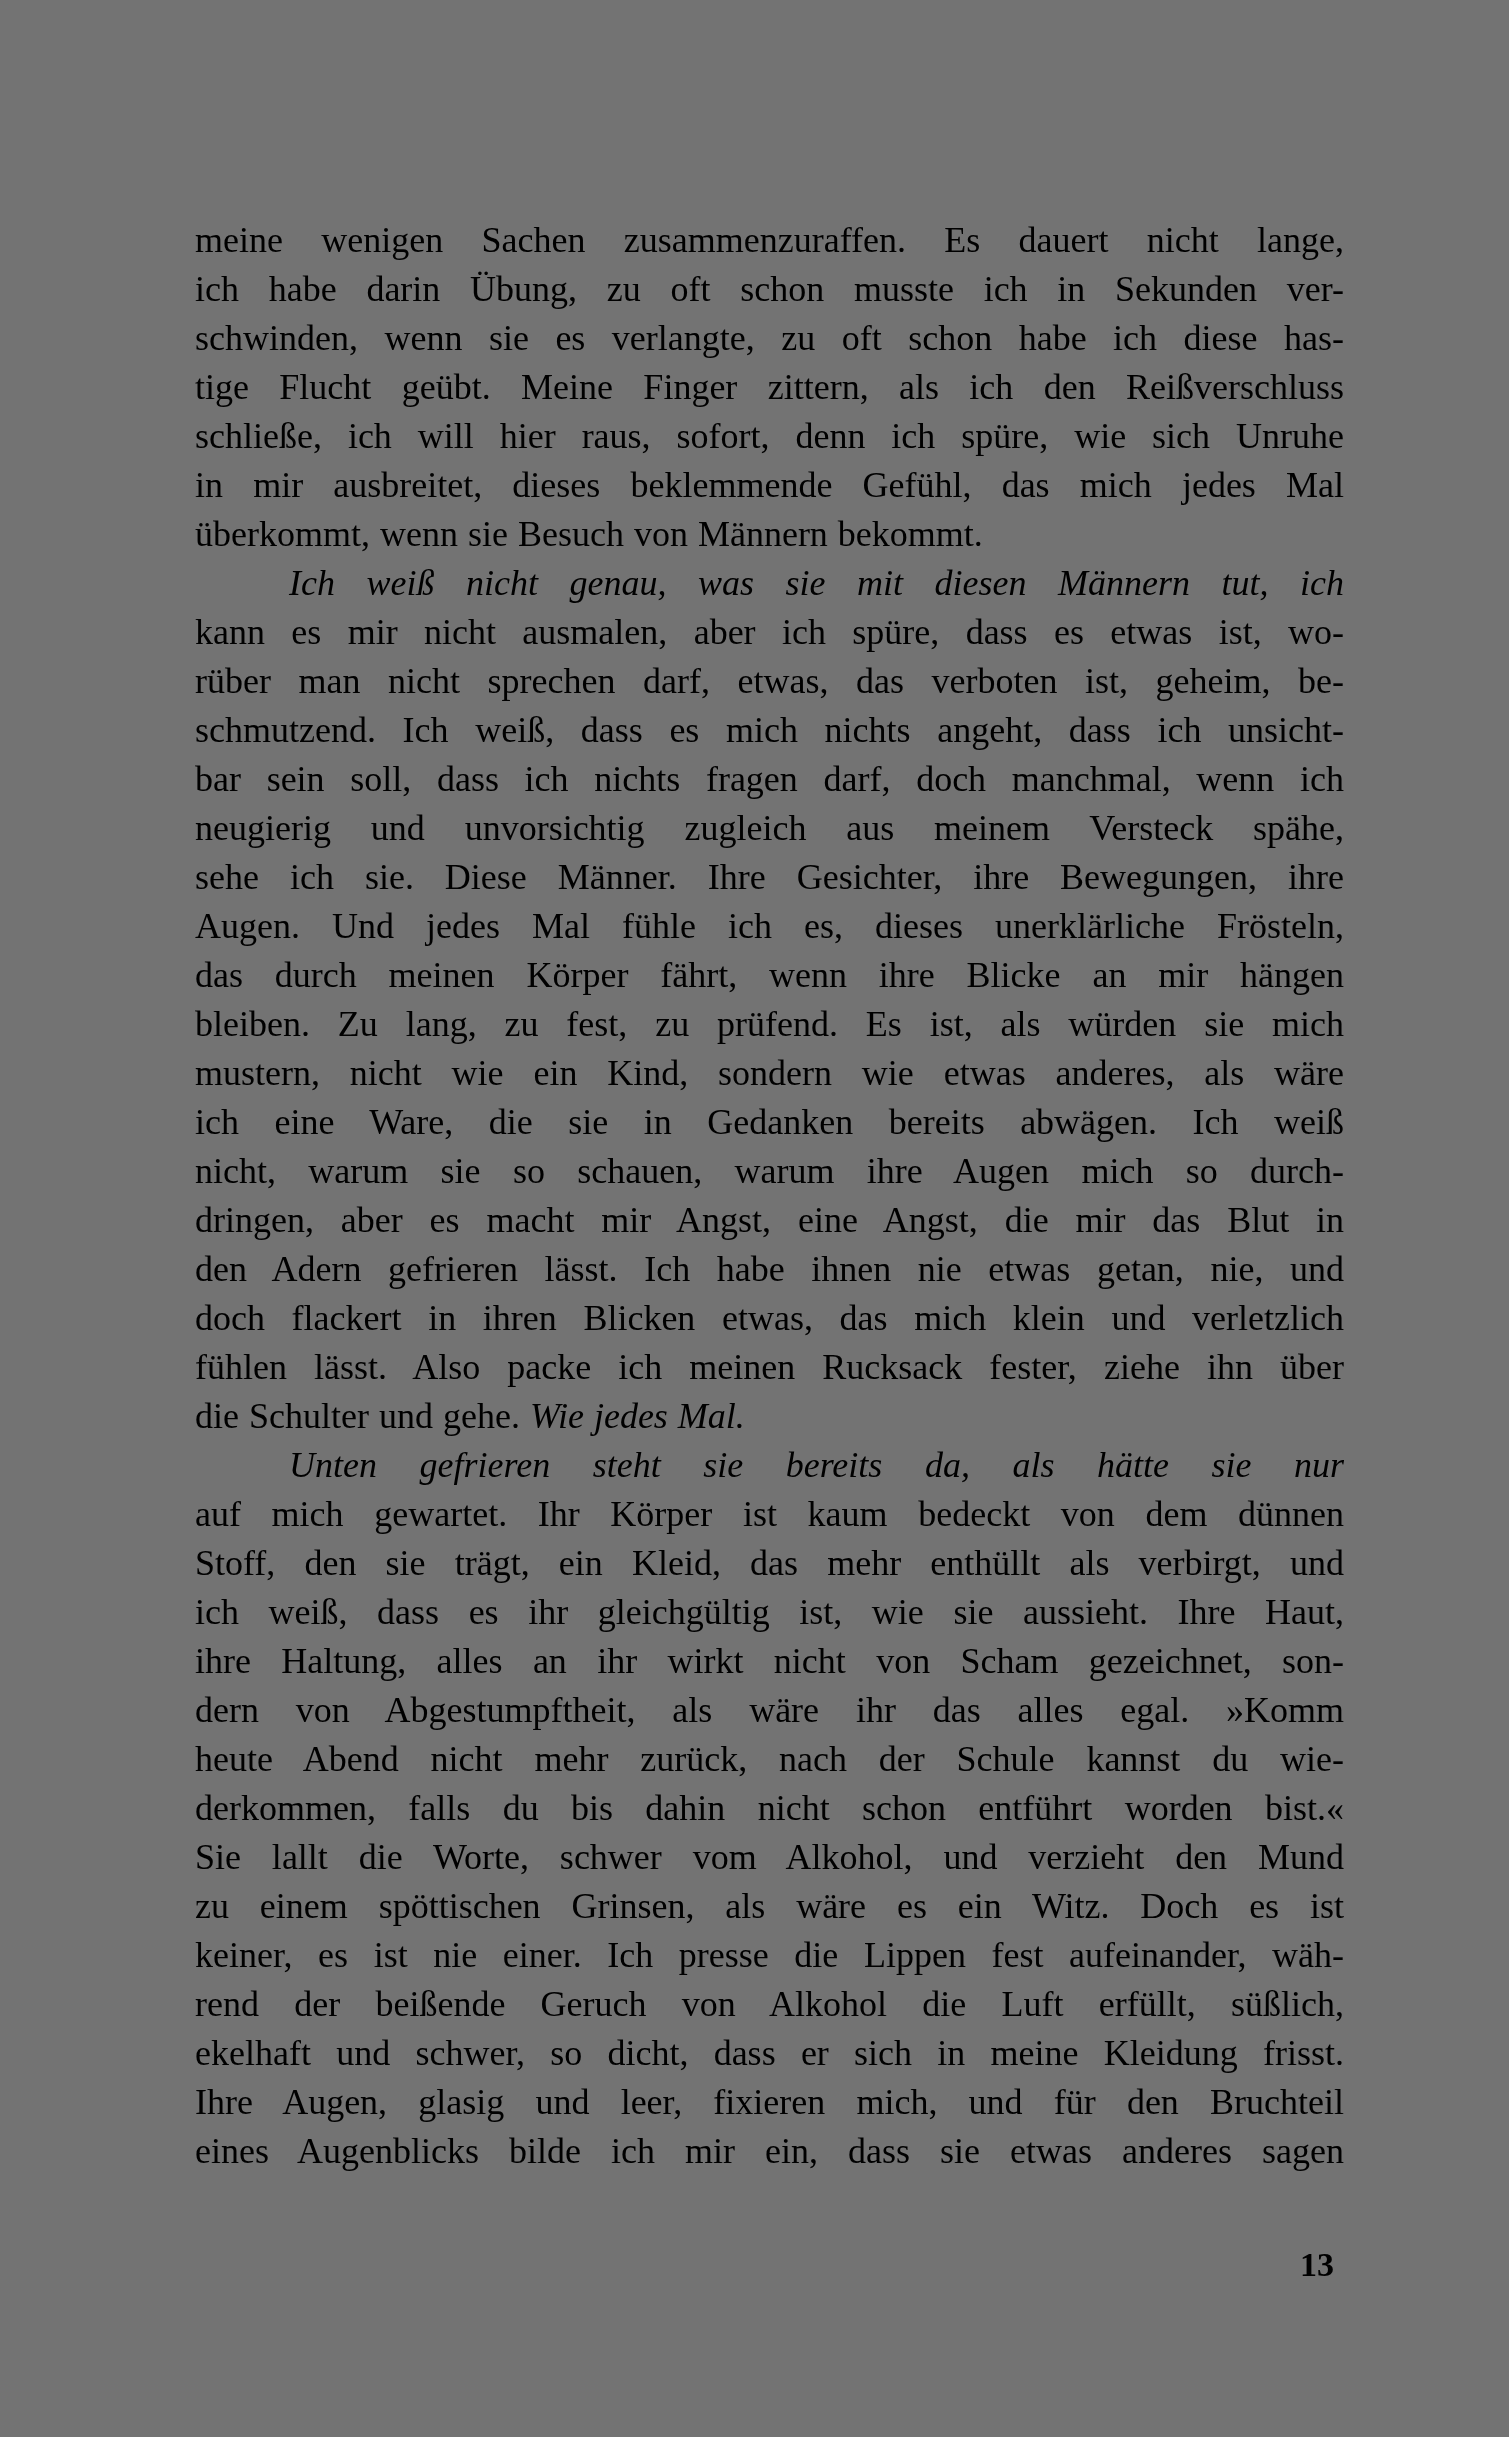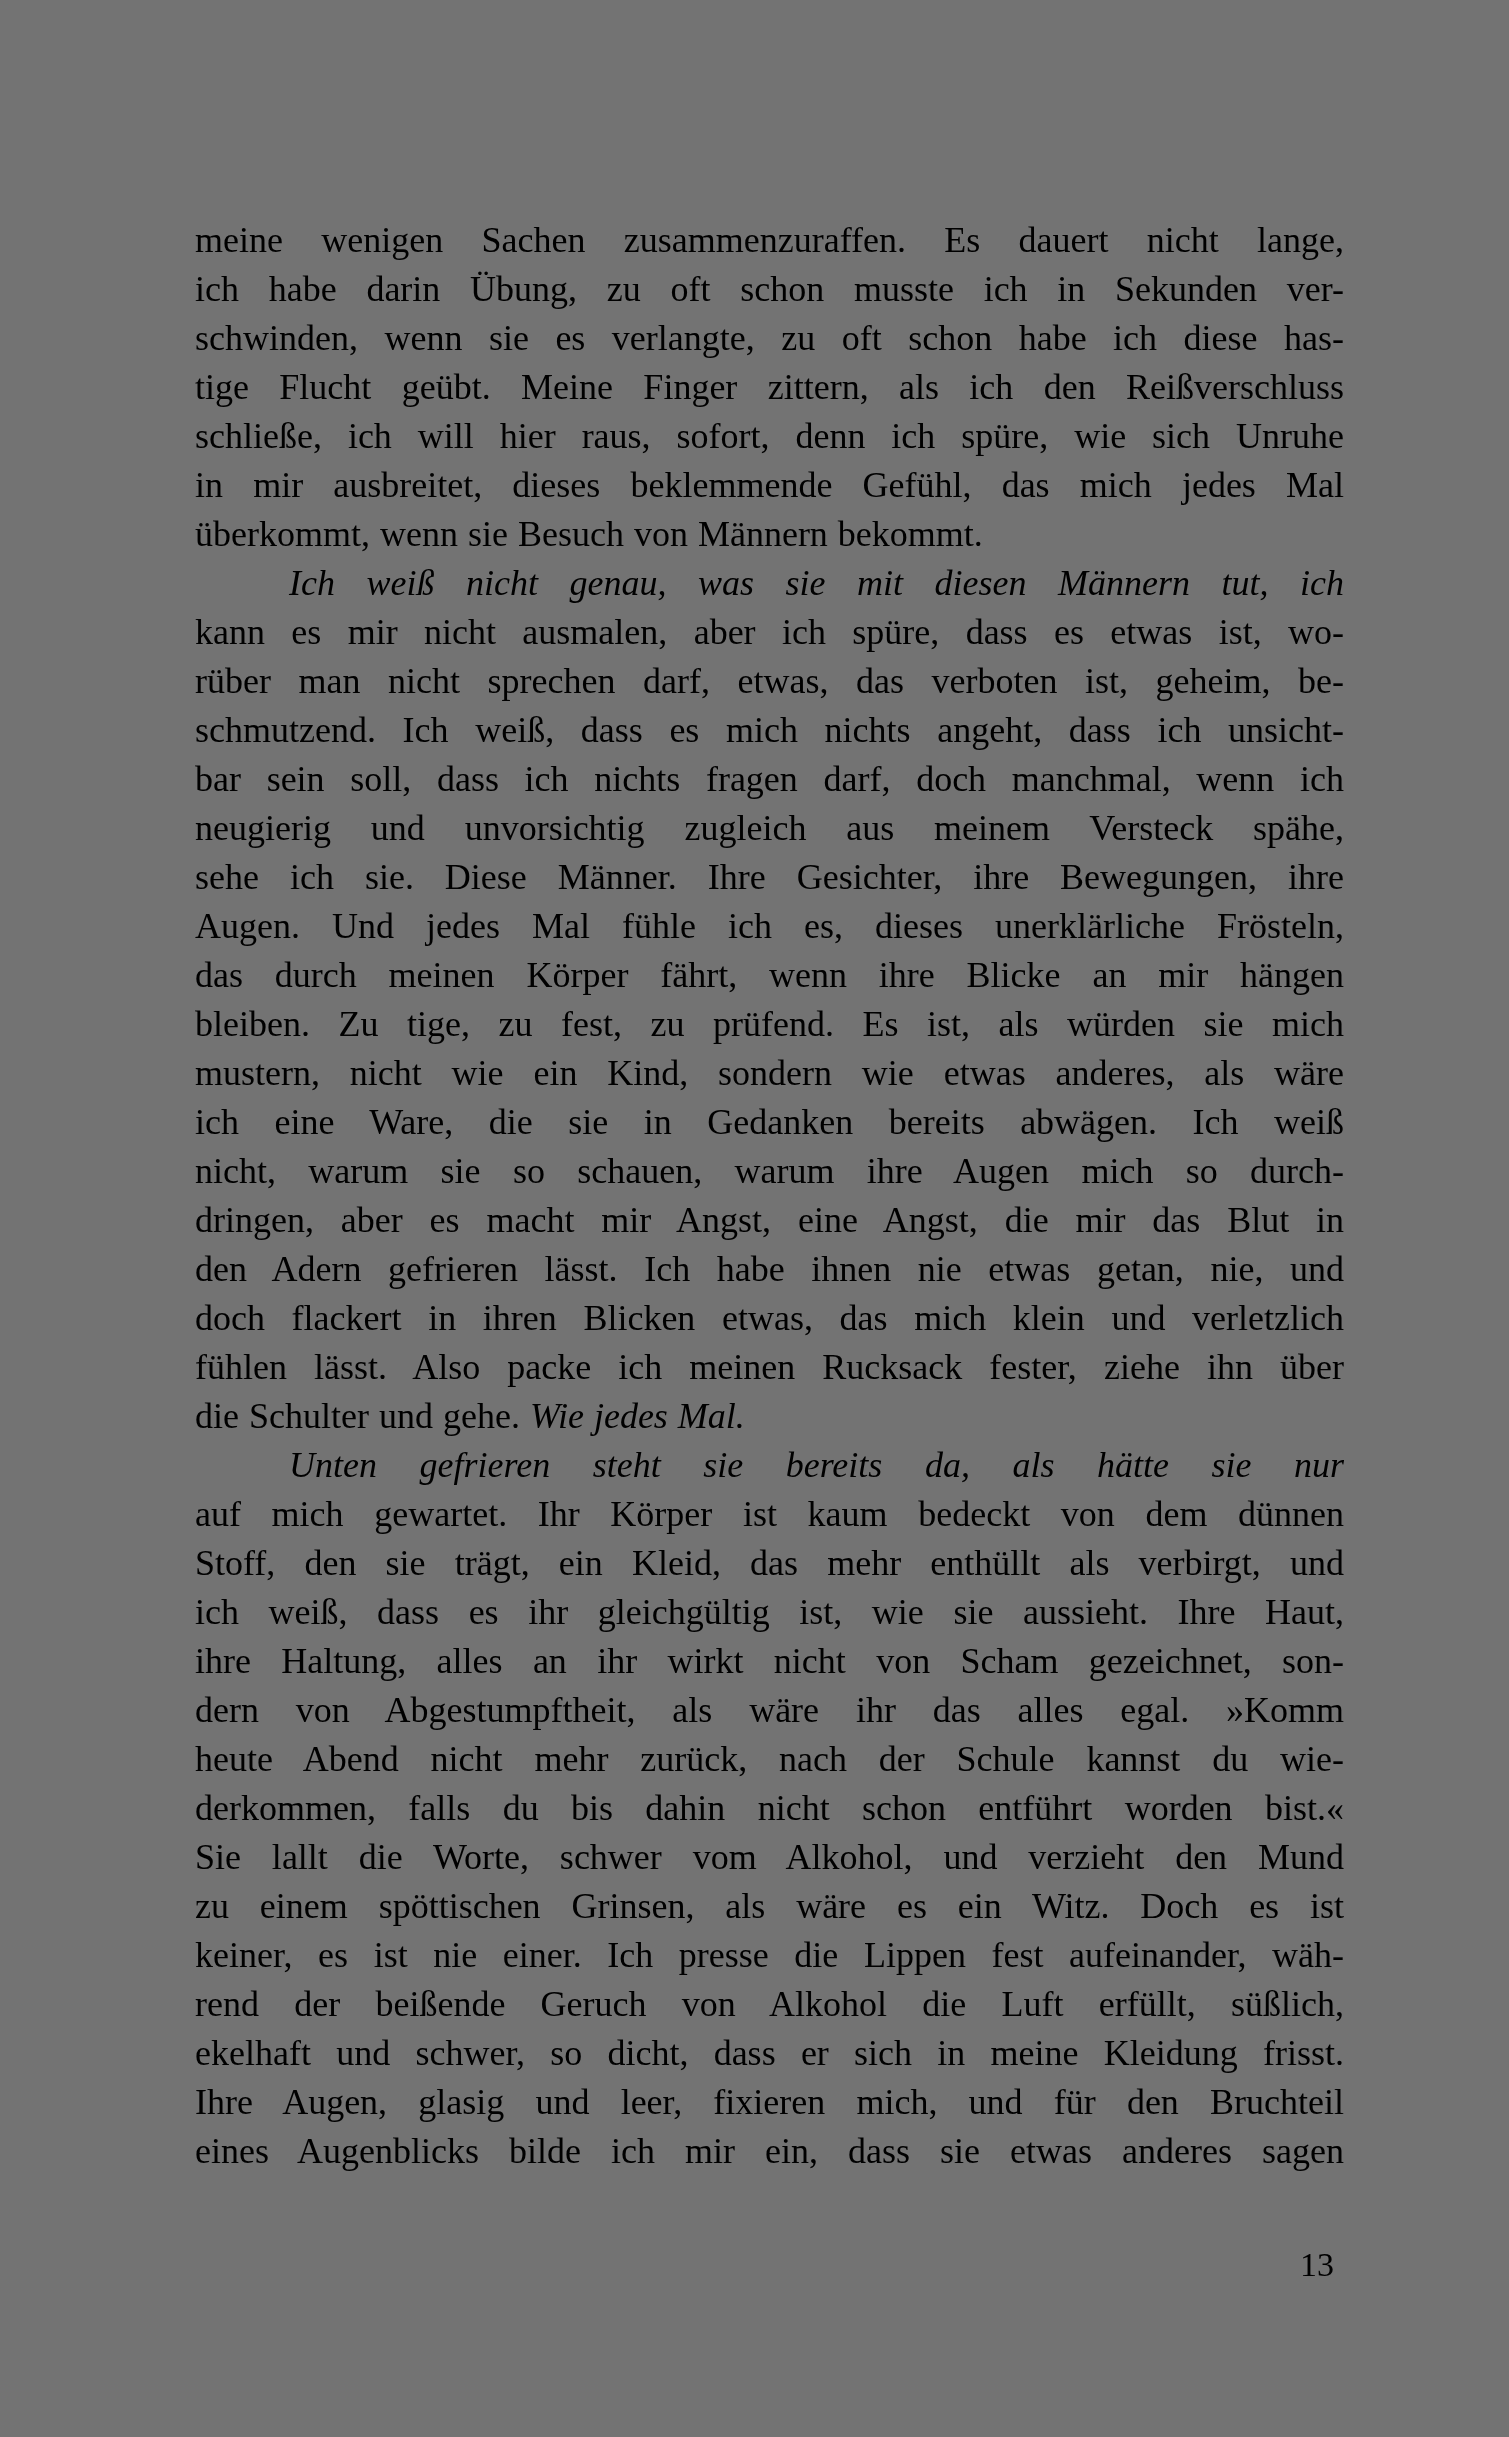--- a/index.html
+++ b/index.html
@@ -41,20 +41,21 @@
     font-style: italic;
   }
   .italic { font-style: italic; }
   .page-number {
     position: absolute;
     top: 2240px;
     right: 175px;
     font-size: 34px;
     line-height: 49px;
     text-align: left;
+    font-weight: bold;
   }
 </style>
 </head>
 <body>
 
 <div class="page">
   <div class="textblock">
     <div class="line">meine wenigen Sachen zusammenzuraffen. Es dauert nicht lange,</div>
     <div class="line">ich habe darin Übung, zu oft schon musste ich in Sekunden ver-</div>
     <div class="line">schwinden, wenn sie es verlangte, zu oft schon habe ich diese has-</div>
@@ -64,21 +65,21 @@
     <div class="line end">überkommt, wenn sie Besuch von Männern bekommt.</div>
     <div class="line indent">Ich weiß nicht genau, was sie mit diesen Männern tut, ich</div>
     <div class="line">kann es mir nicht ausmalen, aber ich spüre, dass es etwas ist, wo-</div>
     <div class="line">rüber man nicht sprechen darf, etwas, das verboten ist, geheim, be-</div>
     <div class="line">schmutzend. Ich weiß, dass es mich nichts angeht, dass ich unsicht-</div>
     <div class="line">bar sein soll, dass ich nichts fragen darf, doch manchmal, wenn ich</div>
     <div class="line">neugierig und unvorsichtig zugleich aus meinem Versteck spähe,</div>
     <div class="line">sehe ich sie. Diese Männer. Ihre Gesichter, ihre Bewegungen, ihre</div>
     <div class="line">Augen. Und jedes Mal fühle ich es, dieses unerklärliche Frösteln,</div>
     <div class="line">das durch meinen Körper fährt, wenn ihre Blicke an mir hängen</div>
-    <div class="line">bleiben. Zu tige, zu fest, zu prüfend. Es ist, als würden sie mich</div>
+    <div class="line">bleiben. Zu lang, zu fest, zu prüfend. Es ist, als würden sie mich</div>
     <div class="line">mustern, nicht wie ein Kind, sondern wie etwas anderes, als wäre</div>
     <div class="line">ich eine Ware, die sie in Gedanken bereits abwägen. Ich weiß</div>
     <div class="line">nicht, warum sie so schauen, warum ihre Augen mich so durch-</div>
     <div class="line">dringen, aber es macht mir Angst, eine Angst, die mir das Blut in</div>
     <div class="line">den Adern gefrieren lässt. Ich habe ihnen nie etwas getan, nie, und</div>
     <div class="line">doch flackert in ihren Blicken etwas, das mich klein und verletzlich</div>
     <div class="line">fühlen lässt. Also packe ich meinen Rucksack fester, ziehe ihn über</div>
     <div class="line end">
       <span>die Schulter und gehe. </span><span class="italic">Wie jedes Mal.</span>
     </div>

